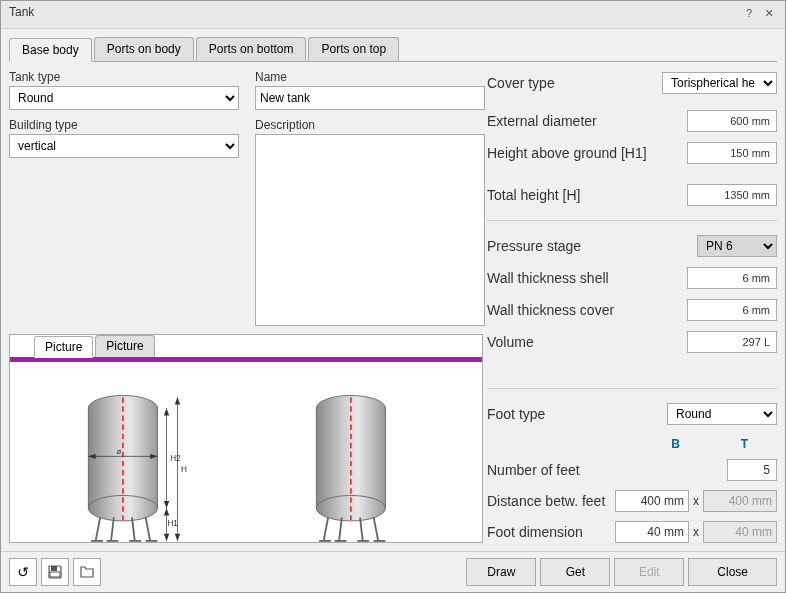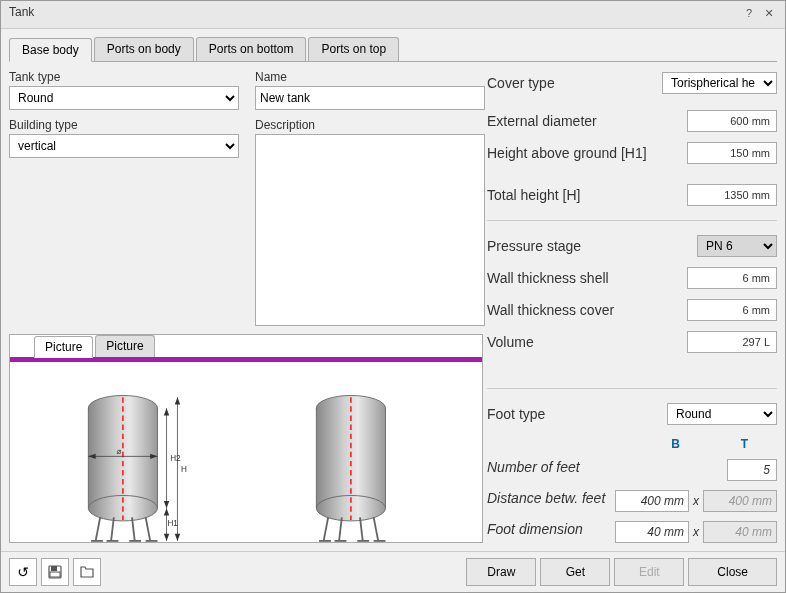--- a/index.html
+++ b/index.html
@@ -224,23 +224,22 @@
     }
     .bt-label {
       width: 65px;
       text-align: center;
       font-size: 12px;
       font-weight: bold;
       color: #0066aa;
     }
     .dual-value-row {
       display: flex;
-      align-items: flex-start;
+      align-items: center;
       justify-content: space-between;
-      font-style: italic;
     }
     .dual-values {
       display: flex;
       align-items: center;
       gap: 4px;
     }
     .small-value {
       text-align: right;
       font-size: 12px;
       color: #333;

